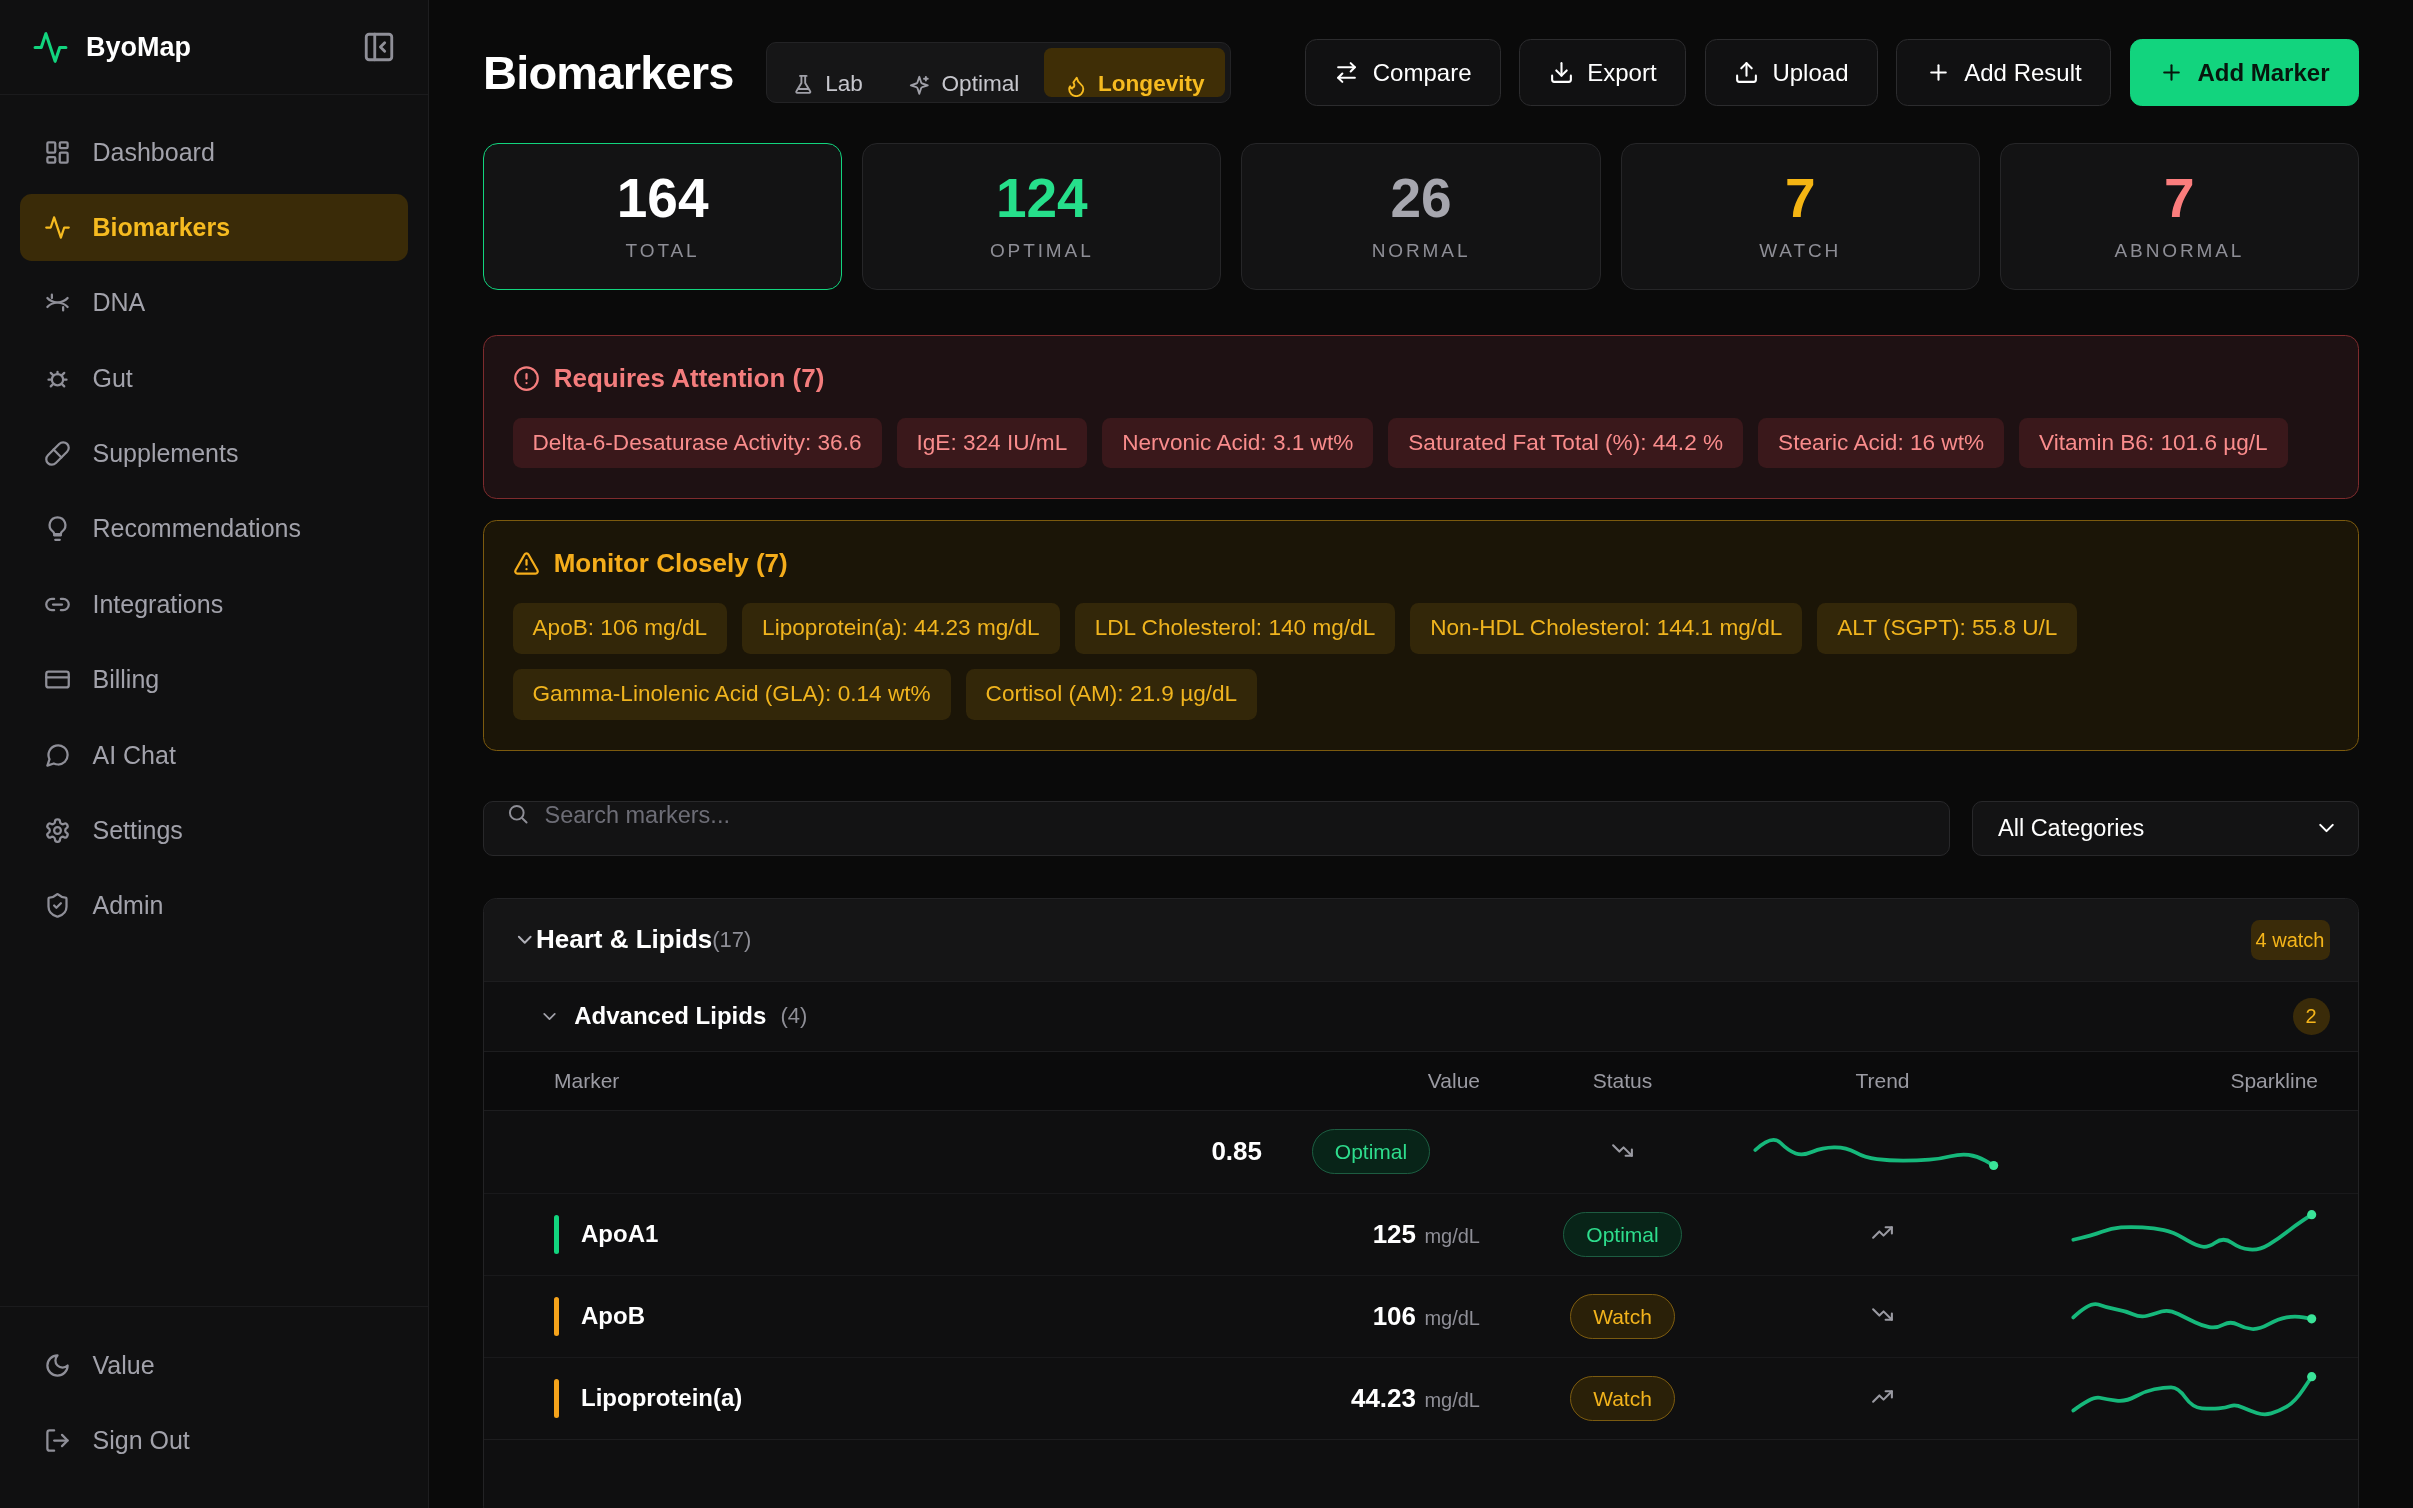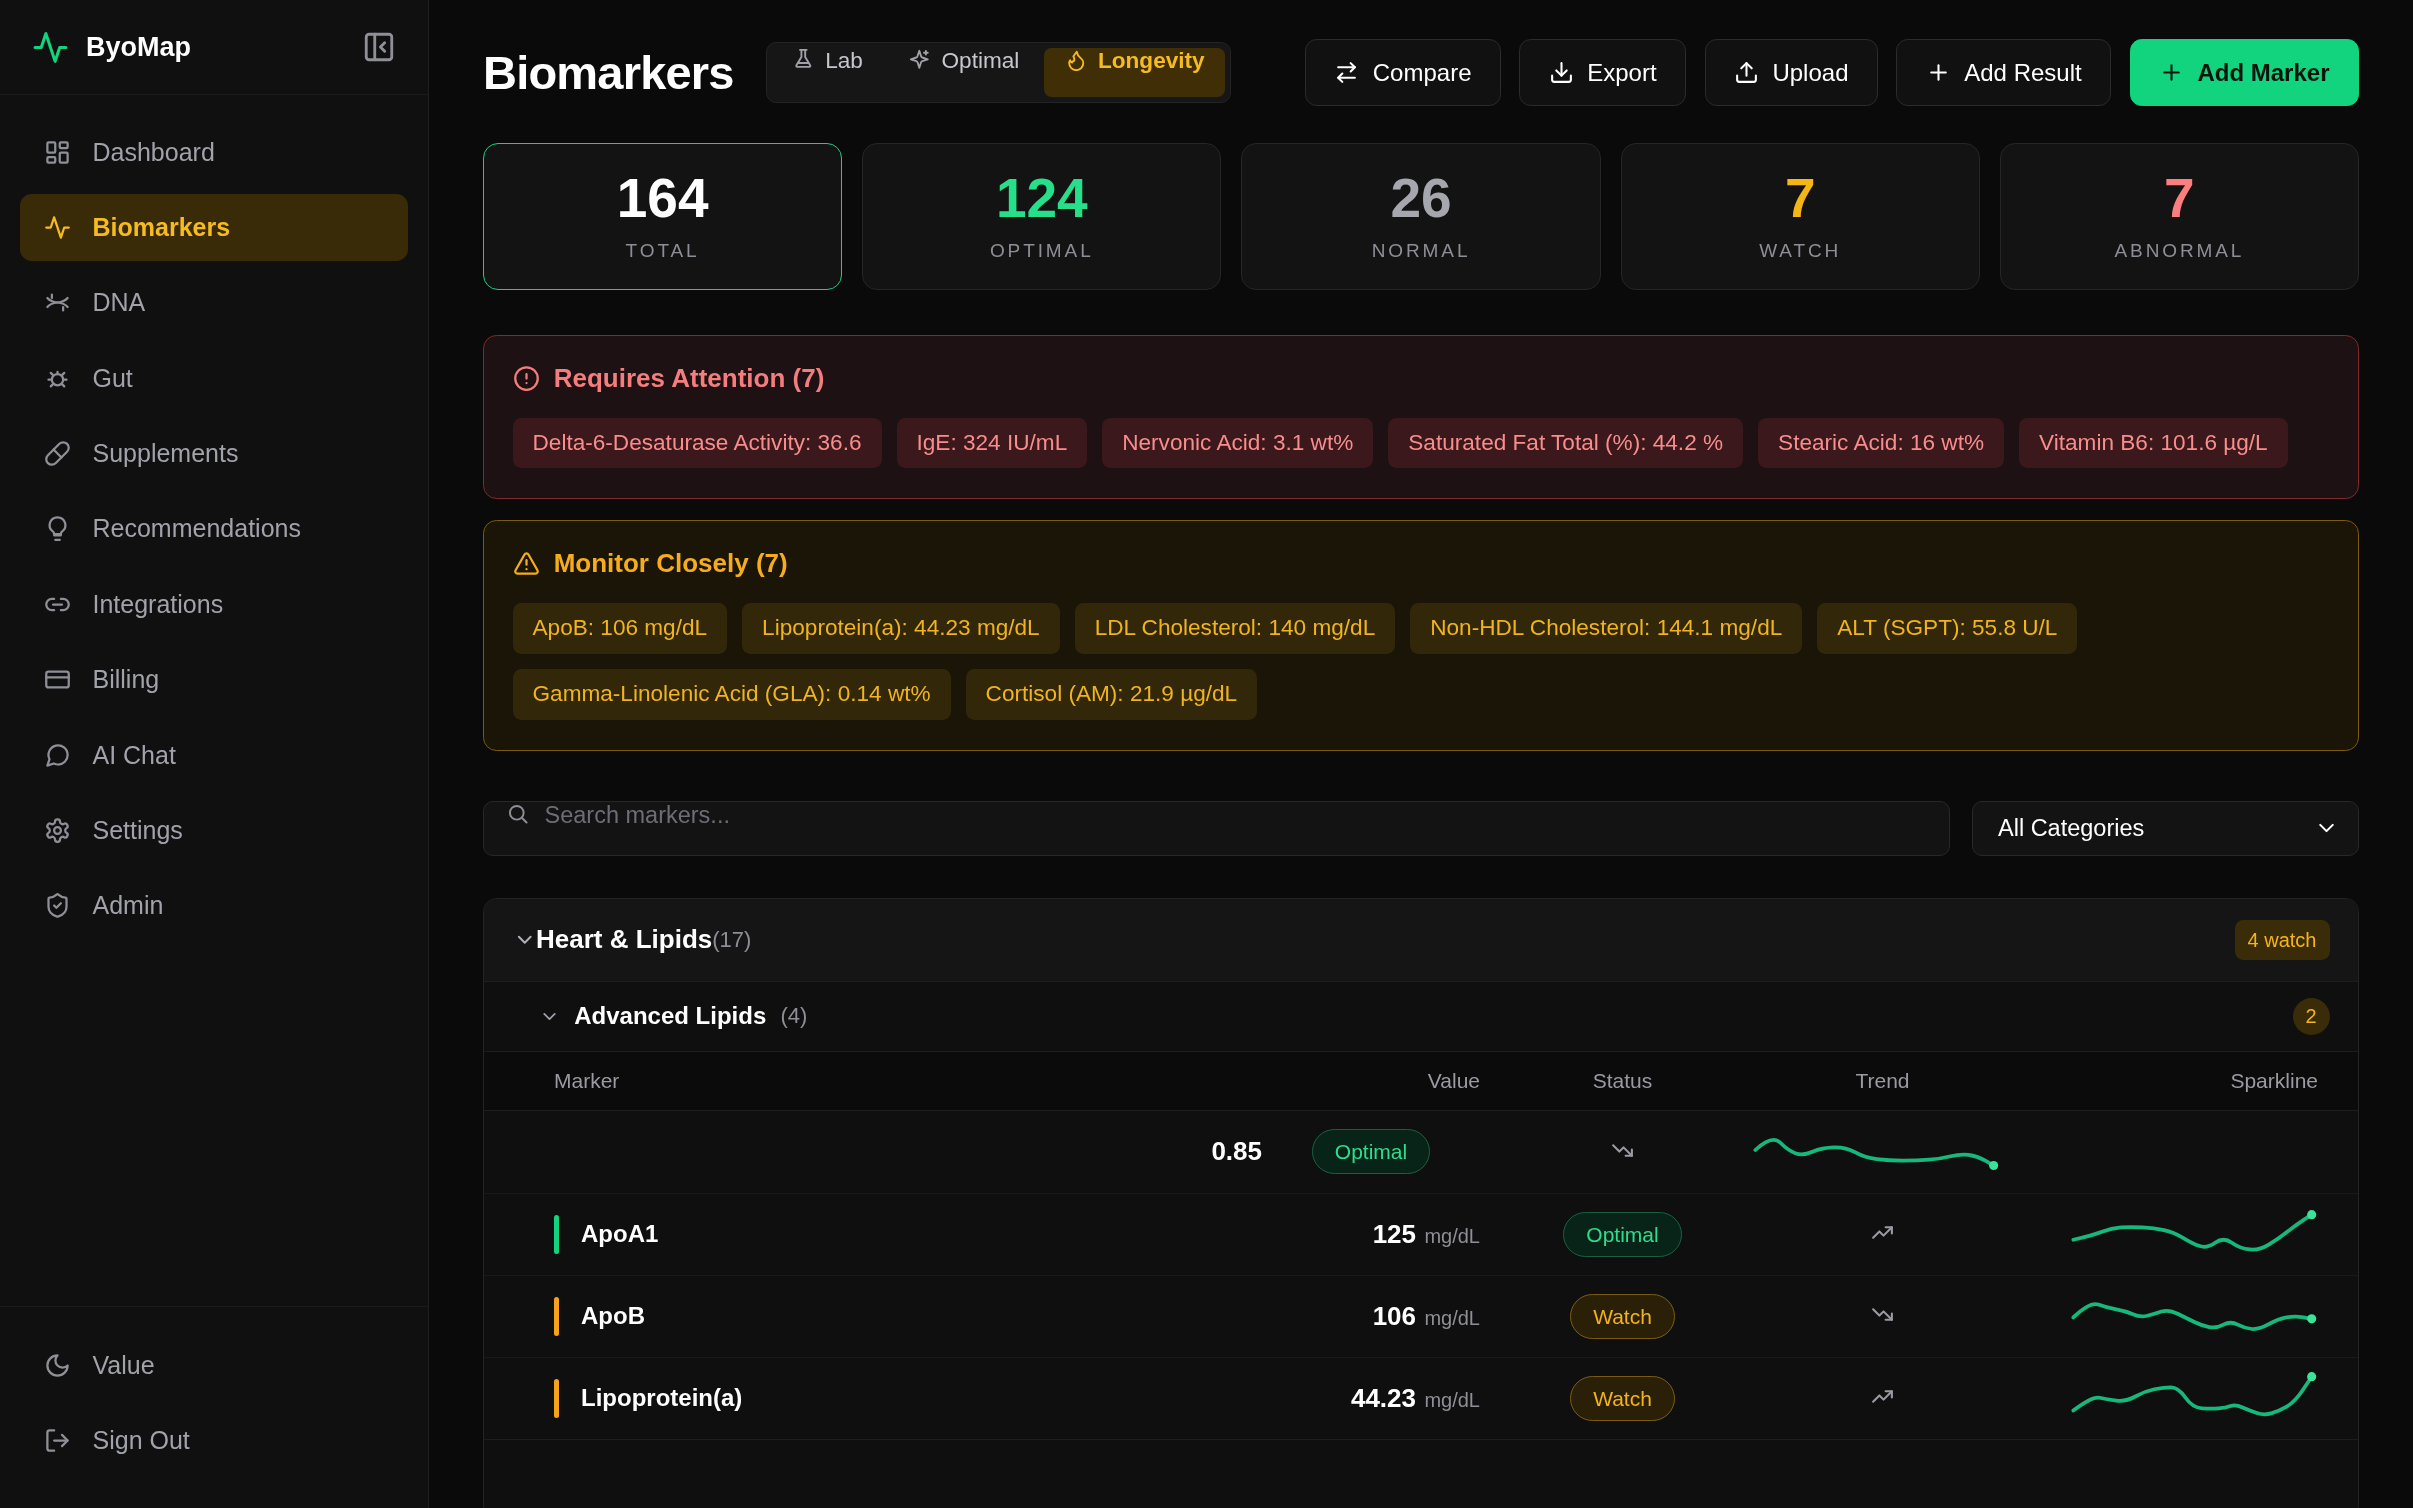--- a/index.html
+++ b/index.html
@@ -26,21 +26,21 @@
             border-radius:11.7px;color:#a2a2ab;font-size:25px;cursor:pointer}
   .nav-item .i{width:27px;height:27px;color:#8f8f98}
   .nav-item.active{background:#3a2b08;color:#f6bb20;font-weight:700}
   .nav-item.active .i{color:#f6bb20}
 
   
   .main{flex:1;min-width:0;padding:39px 54px 0}
   .topbar{display:flex;align-items:center;gap:32px}
   h1{font-size:47px;font-weight:800;letter-spacing:-0.8px}
   .tabs{display:flex;gap:5px;background:#161617;border:0.8px solid #232325;border-radius:10px;padding:5px}
-  .tab{display:flex;align-items:flex-start;gap:11px;height:49px;padding:0 20px;border-radius:7.5px;
+  .tab{display:flex;align-items:flex-end;gap:11px;height:49px;padding:0 20px;border-radius:7.5px;
        color:#c6c6cc;font-size:22.6px;cursor:pointer}
   .tab .i{width:22.6px;height:22.6px;color:#a0a0a8}
   .tab.active{background:#3f2e06;color:#f6bb20;font-weight:600}
   .tab.active .i{color:#f6bb20}
   .spacer{flex:1}
   .actions{display:flex;gap:18.4px}
   .btn{display:flex;align-items:center;gap:13.4px;height:67px;padding:0 28.5px;border-radius:11.7px;
        border:0.8px solid #2c2c2e;background:#111112;color:#fff;font-size:24px;font-family:inherit;cursor:pointer}
   .btn .i{width:25px;height:25px}
   .btn.primary{background:#12d47e;border-color:#12d47e;color:#07160d;font-weight:700}
@@ -77,21 +77,21 @@
       background:#131314;border:0.8px solid #28282a;border-radius:10px;color:#fff;font-size:23.5px;
       padding:0 59px 0 25px;font-family:inherit;cursor:pointer}
   .select-wrap .i{position:absolute;right:20px;top:50%;transform:translateY(-50%);
       width:25px;height:25px;color:#fff;pointer-events:none}
 
   .marker-section{margin-top:42px;border:0.8px solid #232325;border-radius:13.4px;background:#0f0f10;overflow:hidden}
   .sec-head{display:flex;align-items:center;height:82px;padding:0 28.5px;background:#151516;cursor:pointer}
   .sec-head .i{width:23.5px;height:23.5px;color:#b0b0b8}
   .sec-title{font-size:26px;font-weight:700}
   .sec-count{font-size:22px;color:#8e8e96}
-  .watch-badge{background:#3a2b09;color:#f5b51a;font-size:20px;padding:10px 13px;border-radius:8.4px;line-height:1}
+  .watch-badge{background:#3a2b09;color:#f5b51a;font-size:20px;padding:10px 5px;border-radius:8.4px;line-height:1}
   .sub-head{display:flex;align-items:center;gap:14.2px;height:70px;padding:0 28.5px 0 55px;
             border-top:0.8px solid #1d1d1f;cursor:pointer}
   .sub-head .i{width:21px;height:21px;color:#a0a0a8}
   .sub-title{font-size:24px;font-weight:600}
   .count-badge{width:37px;height:37px;border-radius:50%;background:#3a2b09;color:#f5b51a;
                font-size:20px;display:flex;align-items:center;justify-content:center}
   .thead,.trow{display:grid;grid-template-columns:1fr 218px 285px 235px 318px;
                align-items:center;padding:0 40px 0 70px}
   .thead{height:60px;background:#0b0b0c;border-top:0.8px solid #1d1d1f;border-bottom:0.8px solid #1d1d1f;
          color:#9a9aa2;font-size:21px;font-weight:500}

